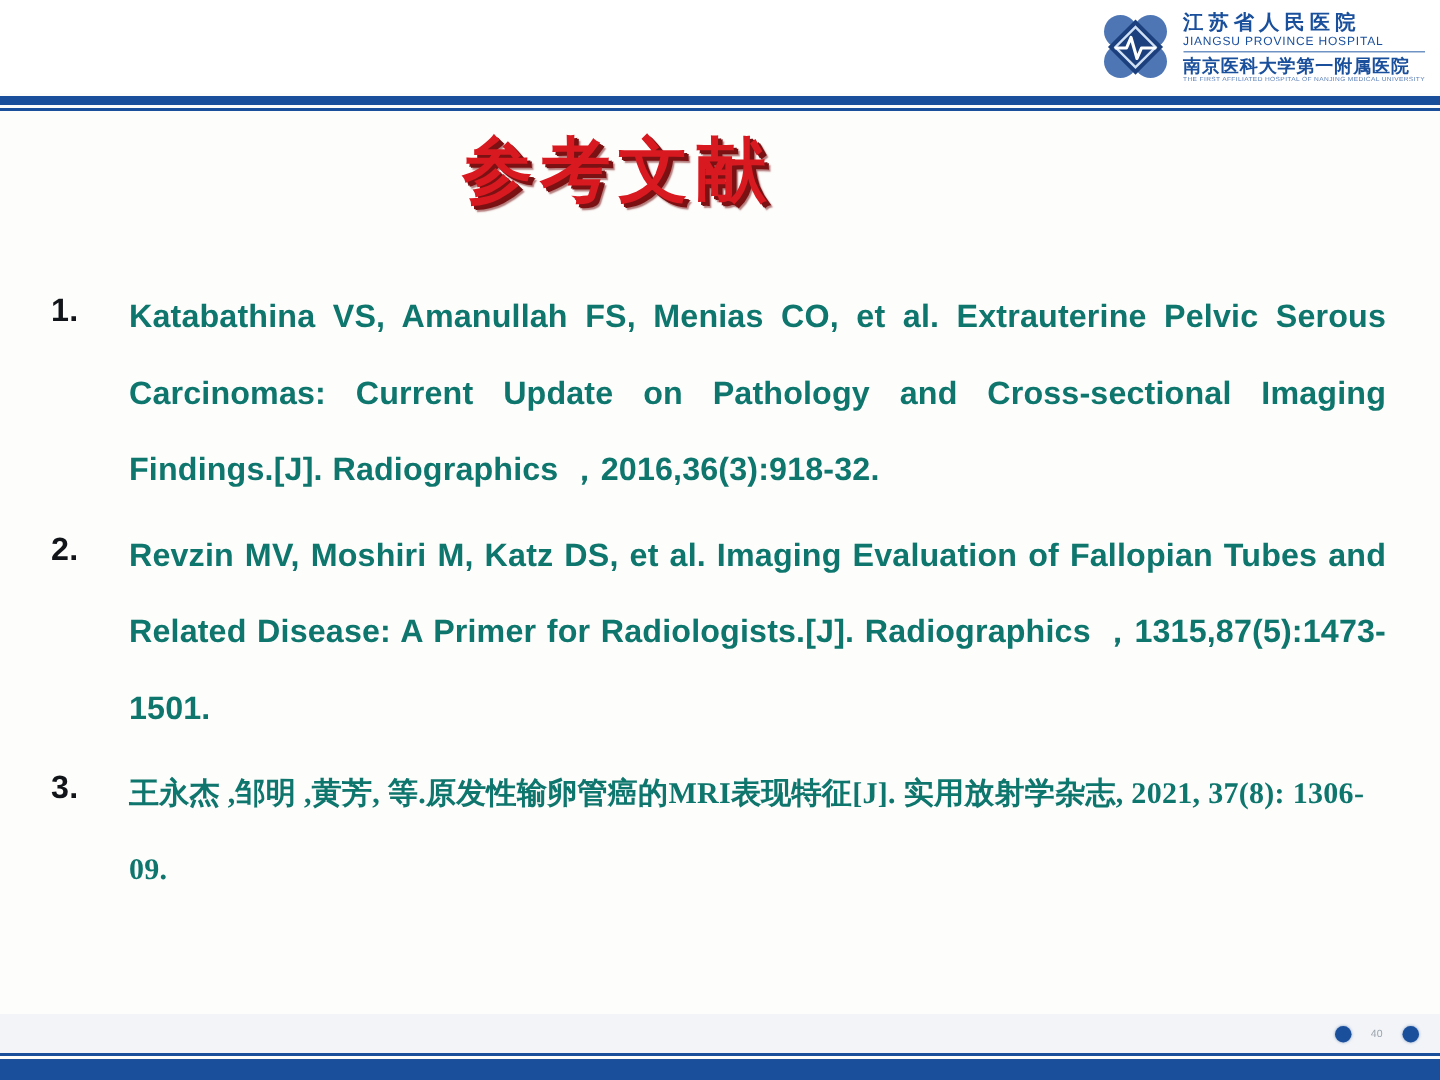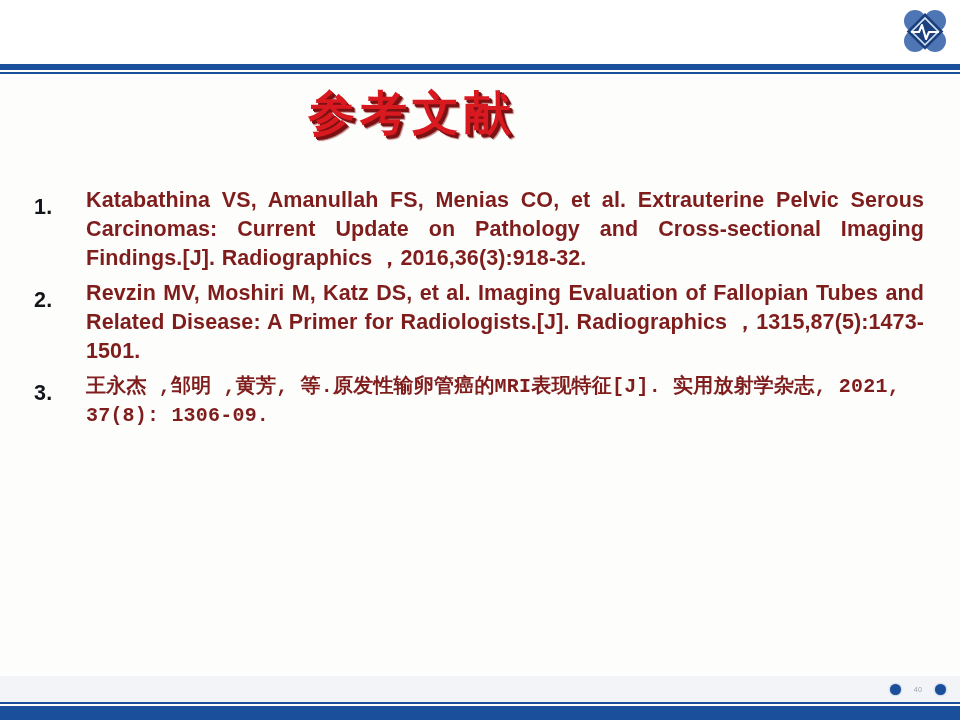--- a/index.html
+++ b/index.html
@@ -142,28 +142,28 @@
     font-size: 21.5px;
     font-weight: bold;
     color: #111418;
     line-height: 43px;
     letter-spacing: 0.2px;
   }
   .ref-text {
     flex: 1 1 auto;
     font-size: 21.5px;
     font-weight: bold;
-    color: #7f1d1d;
-    line-height: 29px;
+    color: #0f766e;
+    line-height: 51px;
     letter-spacing: 0.1px;
     text-align: justify;
     text-justify: inter-word;
   }
   .ref-text.cjk {
-    font-family: Liberation Mono, monospace;
+    font-family: Liberation Serif, serif;
     font-size: 20px;
     letter-spacing: 0.2px;
     text-align: left;
   }
   .ref-item.item-1 .ref-text,
   .ref-item.item-2 .ref-text {
     word-spacing: 0.5px;
   }
 
   
@@ -225,20 +225,26 @@
         <svg width="50" height="50" viewBox="0 0 50 50" xmlns="http://www.w3.org/2000/svg">
           <circle cx="15" cy="14" r="11" fill="#2f5ea8" opacity="0.85"></circle>
           <circle cx="35" cy="14" r="11" fill="#2f5ea8" opacity="0.85"></circle>
           <circle cx="15" cy="34" r="11" fill="#2f5ea8" opacity="0.85"></circle>
           <circle cx="35" cy="34" r="11" fill="#2f5ea8" opacity="0.85"></circle>
           <rect x="25" y="6" width="26" height="26" transform="rotate(45 25 6)" fill="#1c3f7d"></rect>
           <rect x="25" y="11" width="19" height="19" transform="rotate(45 25 11)" fill="none" stroke="#cfe0f5" stroke-width="1.6"></rect>
           <path d="M12 25 L19 25 L22 18 L26 32 L29 25 L38 25" fill="none" stroke="#ffffff" stroke-width="2.1" stroke-linecap="round" stroke-linejoin="round"></path>
         </svg>
       </div>
+      <div class="logo-text">
+        <div class="logo-cn1">江苏省人民医院</div>
+        <div class="logo-en1">JIANGSU PROVINCE HOSPITAL</div>
+        <div class="logo-cn2">南京医科大学第一附属医院</div>
+        <div class="logo-en2">THE FIRST AFFILIATED HOSPITAL OF NANJING MEDICAL UNIVERSITY</div>
+      </div>
     </div>
   </div>
 
   <div class="header-rule"></div>
   <div class="header-rule-thin"></div>
 
   <div class="title-wrap">
     <span class="title">参考文献</span>
   </div>
 

